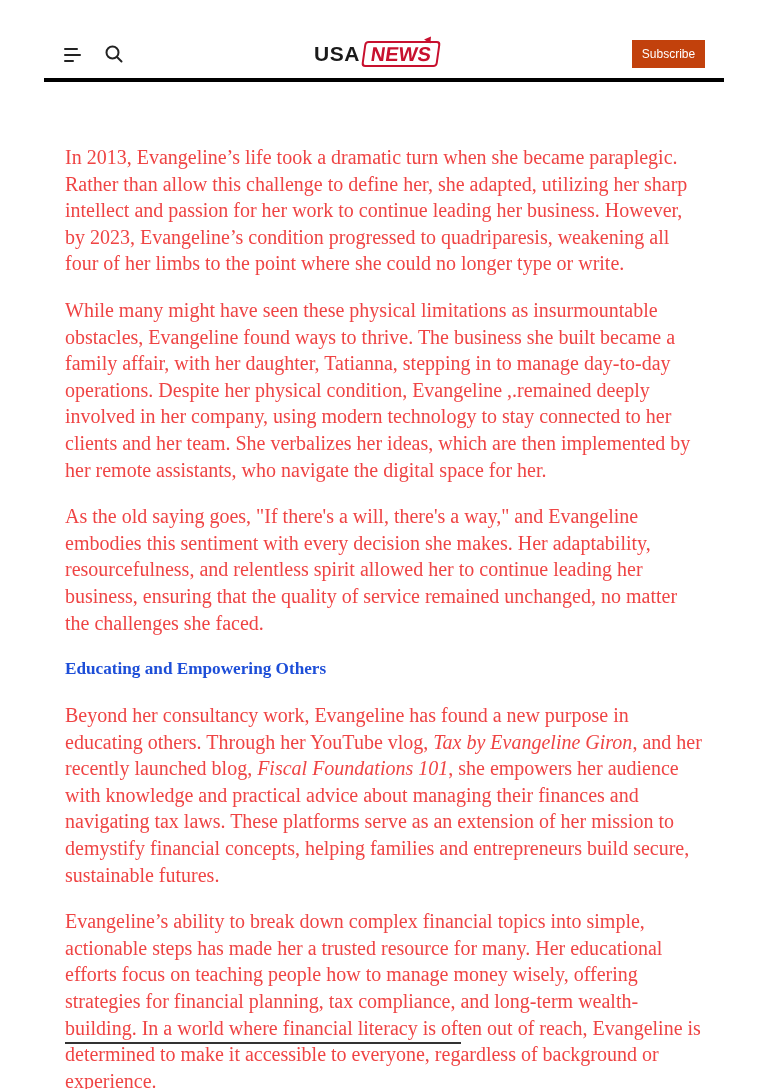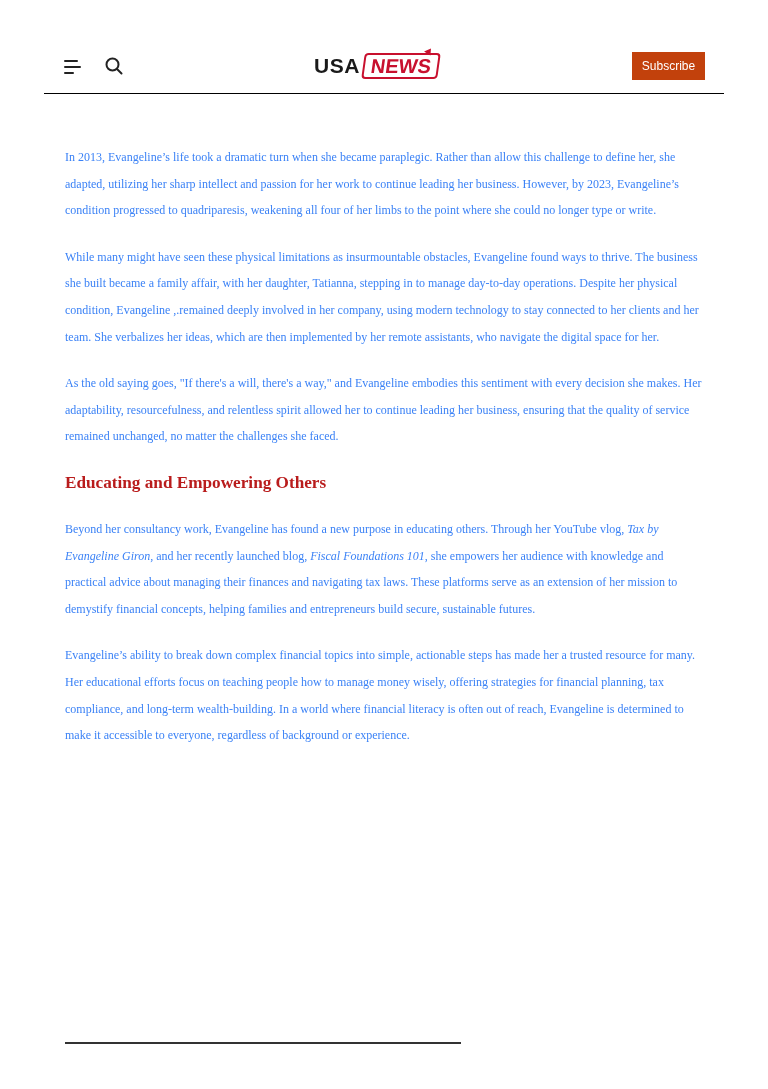--- a/index.html
+++ b/index.html
@@ -1,21 +1,21 @@
 <!DOCTYPE html>
 <html><head>
 <meta charset="utf-8">
 <style>
   * { box-sizing: border-box; margin: 0; padding: 0; }
   html, body { width: 768px; height: 1089px; background: #ffffff; overflow: hidden; }
   body { position: relative; font-family: "Liberation Serif", "DejaVu Serif", serif; color: #1a1a1a; }
 
   .header {
-    position: absolute; left: 44px; top: 36px; width: 680px; height: 58px;
-    border-bottom: 1px solid #000000;
+    position: absolute; left: 44px; top: 24px; width: 680px; height: 58px;
+    border-bottom: 4px solid #000000;
   }
   .menu-btn { position: absolute; left: 20px; top: 22px; width: 20px; height: 18px; cursor: pointer; }
   .menu-btn span { position: absolute; left: 0; height: 2px; background: #222; border-radius: 1px; }
   .menu-btn .l1 { top: 2px; width: 14px; }
   .menu-btn .l2 { top: 8px; width: 17px; }
   .menu-btn .l3 { top: 14px; width: 10px; }
   .search-btn { position: absolute; left: 60px; top: 20px; width: 20px; height: 20px; cursor: pointer; }
 
   .logo { position: absolute; left: 270px; top: 14px; height: 32px; display: flex; align-items: center; }
   .logo-usa {
@@ -33,22 +33,22 @@
     border-bottom: 6px solid #c8102e; transform: rotate(30deg);
   }
 
   .subscribe-btn {
     position: absolute; left: 588px; top: 16px; width: 73px; height: 28px;
     background: #c2410c; color: #fff; border: none; font-family: "Liberation Sans", "DejaVu Sans", sans-serif;
     font-size: 12px; display: flex; align-items: center; justify-content: center; cursor: pointer;
   }
 
   .article { position: absolute; left: 65px; top: 144px; width: 640px; }
-  .article p { font-size: 12px; line-height: 26.6px; margin-bottom: 20px; color: #3b82f6; }
-  .article h3 { font-size: 17.2px; font-weight: 700; line-height: 26px; margin-bottom: 20px; color: #b91c1c; }
+  .article p { font-size: 20px; line-height: 26.6px; margin-bottom: 20px; color: #ef4444; }
+  .article h3 { font-size: 17.2px; font-weight: 700; line-height: 26px; margin-bottom: 20px; color: #1d4ed8; }
   .article em { font-style: italic; }
 
   .divider { position: absolute; left: 65px; top: 1042px; width: 396px; height: 2px; background: #333; }
 </style>
 </head>
 <body>
 
 <header class="header">
   <div class="menu-btn">
     <span class="l1"></span>

